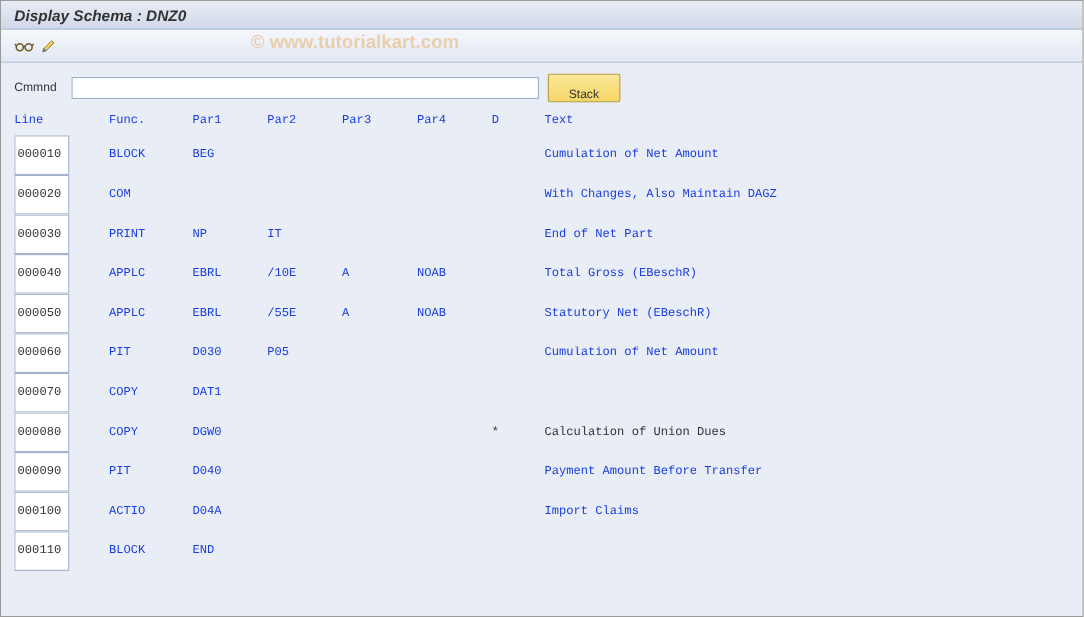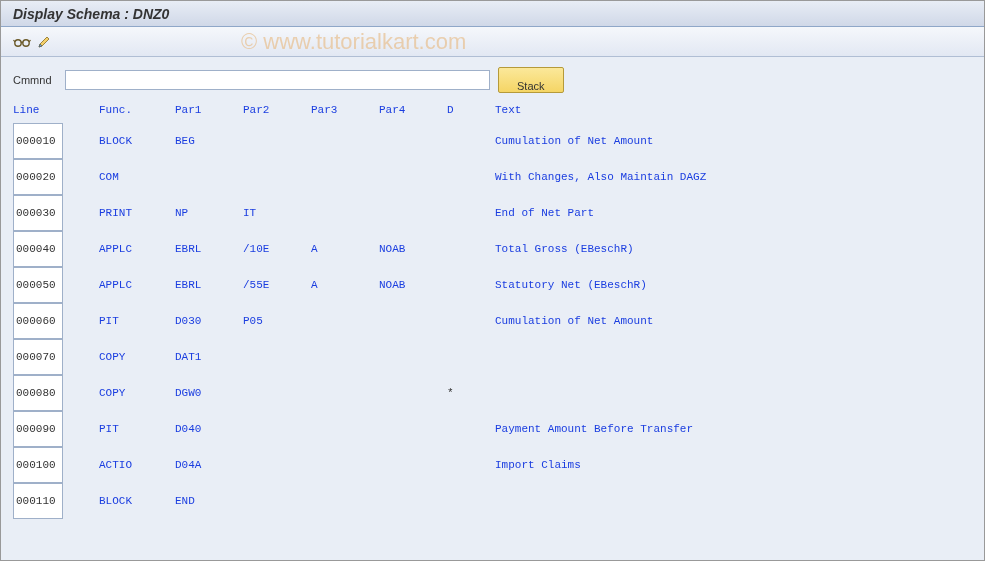--- a/index.html
+++ b/index.html
@@ -37,25 +37,25 @@
     .tool-icon {
       width: 18px;
       height: 18px;
       display: inline-flex;
       align-items: center;
       justify-content: center;
       cursor: pointer;
     }
     .watermark {
       position: absolute;
-      left: 240px;
+      left: 227px;
       top: 2px;
       color: #e8c090;
-      font-size: 22px;
-      font-weight: normal;
+      font-size: 17px;
+      font-weight: bold;
       opacity: 0.7;
       pointer-events: none;
       font-family: Arial, sans-serif;
     }
     .content {
       background: #e9eef6;
       padding: 10px 12px;
       height: calc(100% - 56px);
       overflow: auto;
     }
@@ -242,20 +242,21 @@
           <span class="col-d black"></span>
         </div>
         <div class="grid-row">
           <span class="col-line"><input class="line-input" value="000080" style=""></span>
           <span class="col-func blue">COPY</span>
           <span class="col-par1 blue">DGW0</span>
           <span class="col-par2 blue"></span>
           <span class="col-par3 blue"></span>
           <span class="col-par4 blue"></span>
           <span class="col-d black">*</span>
+          <span class="col-text black">Calculation of Union Dues</span>
         </div>
         <div class="grid-row">
           <span class="col-line"><input class="line-input" value="000090" style=""></span>
           <span class="col-func blue">PIT</span>
           <span class="col-par1 blue">D040</span>
           <span class="col-par2 blue"></span>
           <span class="col-par3 blue"></span>
           <span class="col-par4 blue"></span>
           <span class="col-d black"></span>
           <span class="col-text blue">Payment Amount Before Transfer</span>

